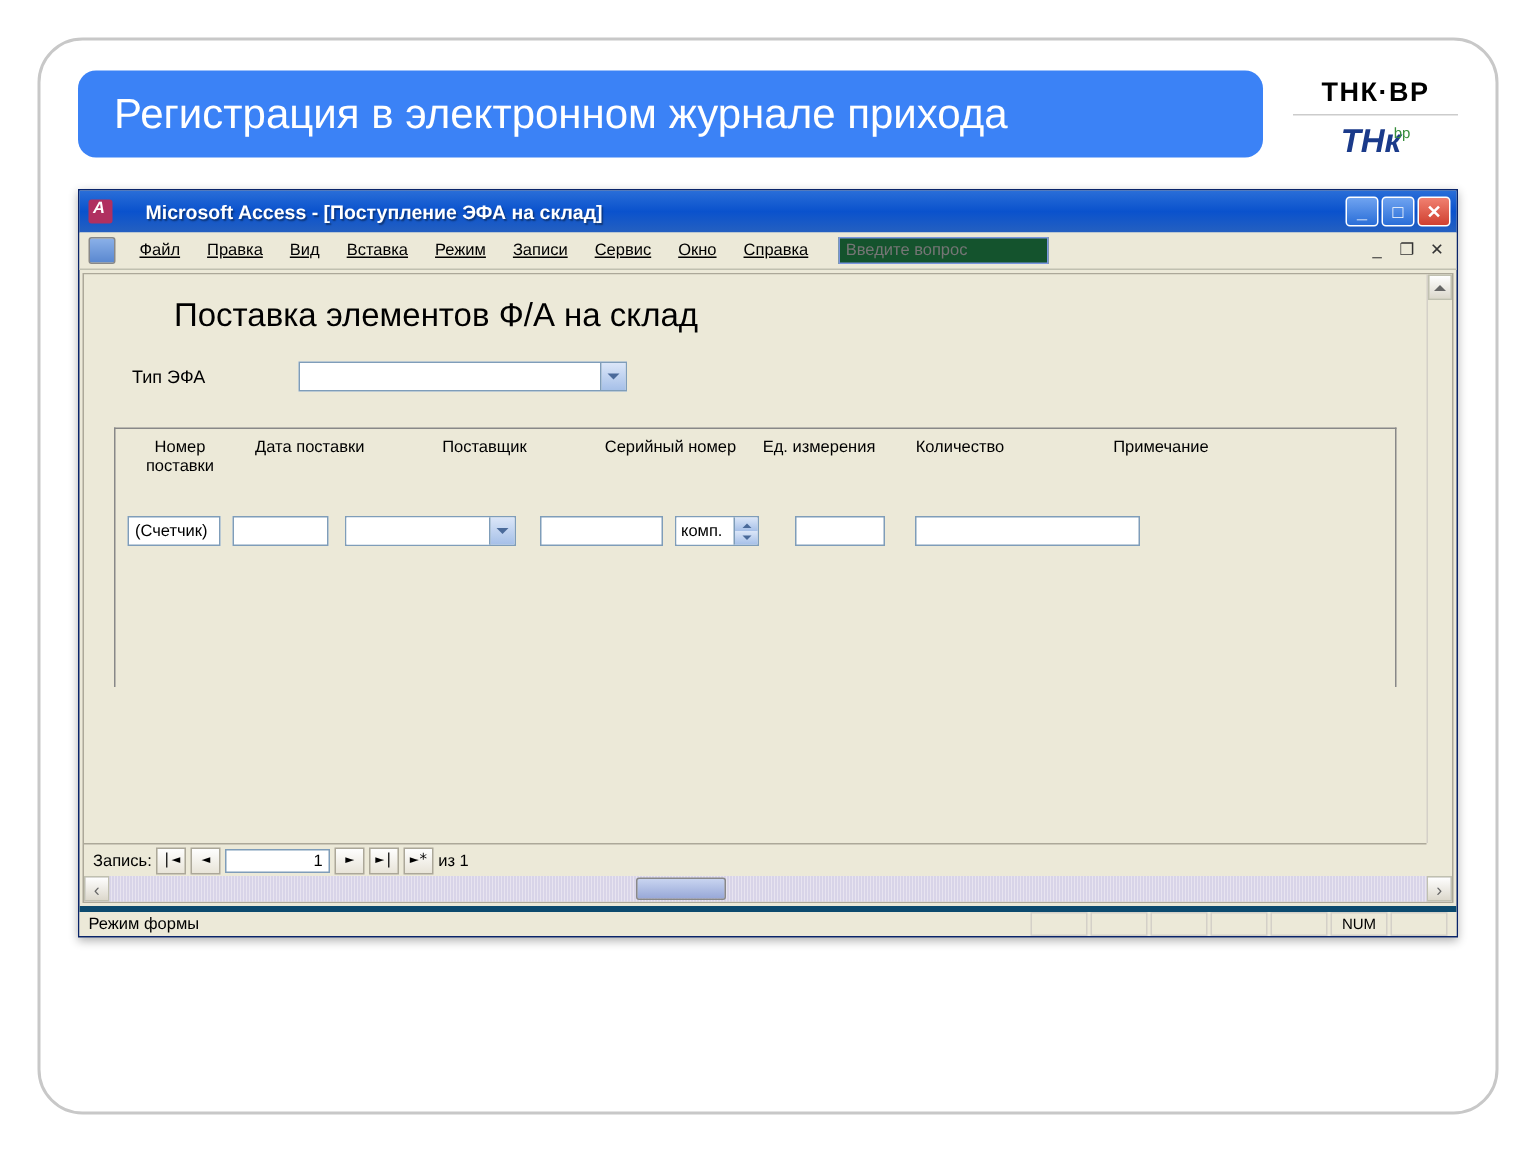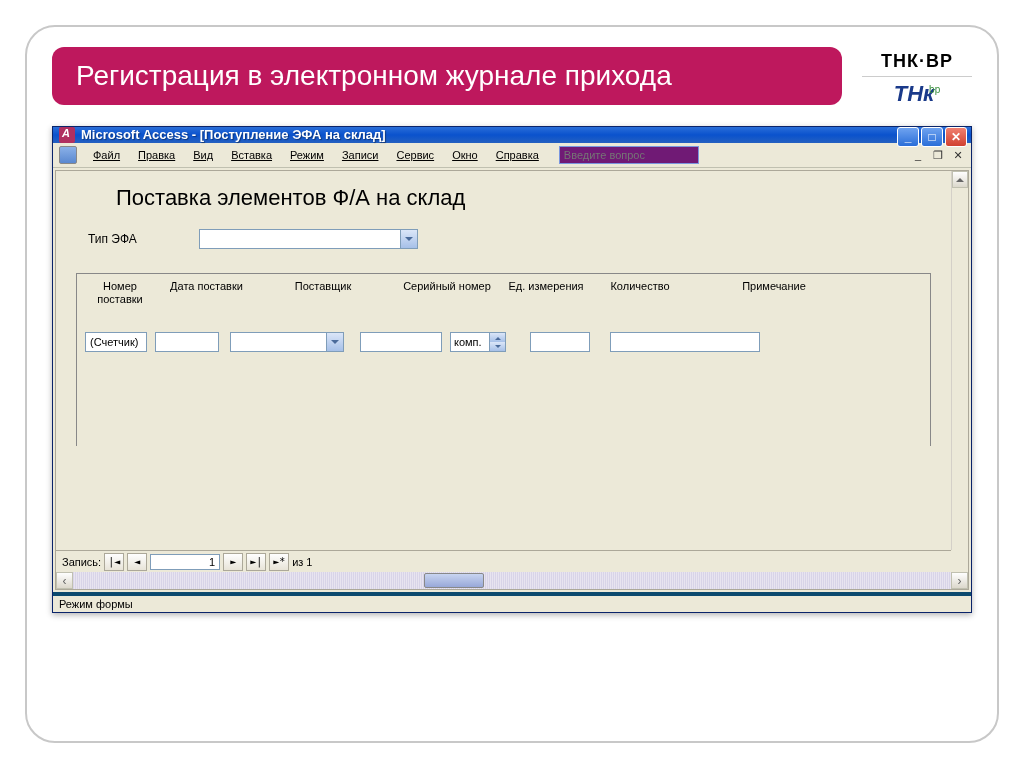--- a/index.html
+++ b/index.html
@@ -14,21 +14,21 @@
 .slide-frame {
   position: absolute;
   top: 25px; left: 25px; right: 25px; bottom: 25px;
   border: 2px solid #c8c8c8;
   border-radius: 30px;
   padding: 20px 25px;
 }
 .header-row { display: flex; align-items: flex-start; gap: 20px; margin-bottom: 15px; }
 .title-box {
   flex: 1;
-  background: #be185d;
+  background: #3b82f6;
   border-radius: 12px;
   padding: 12px 24px;
   color: #fff;
   font-size: 28px;
   line-height: 1.2;
 }
 .logo-box { width: 110px; text-align: center; }
 .logo-top { background: #fff; border-bottom: 1px solid #ccc; padding: 4px 0; font-weight: bold; font-size: 18px; letter-spacing: 1px; }
 .logo-bottom { display: flex; justify-content: center; align-items: center; gap: 6px; padding: 4px 0; }
 .tnk { font-weight: bold; font-style: italic; font-size: 22px; color: #1a3a8a; }
@@ -37,26 +37,27 @@
 
 
 .win {
   border: 1px solid #0a246a;
   background: #ece9d8;
   box-shadow: 0 2px 6px rgba(0,0,0,0.3);
   font-size: 11px;
 }
 .titlebar {
   background: linear-gradient(to bottom, #2a6ed8, #0a52cd 50%, #0a52cd 50%, #2560c0);
-  height: 16px;
+  height: 28px;
   display: flex;
-  align-items: flex-start;
+  align-items: center;
   padding: 0 4px 0 6px;
   color: #fff;
   font-weight: bold;
+  gap: 16px;
 }
 .titlebar .app-icon {
   width: 16px; height: 16px;
   background: #b03060;
   margin-right: 6px;
   display: inline-block;
   border-radius: 2px;
   position: relative;
 }
 .titlebar .app-icon::after { content:"A"; position:absolute; left:3px; top:0; color:#fff; font-size:11px; font-style:italic;}
@@ -85,21 +86,21 @@
   width: 18px; height: 18px;
   background: linear-gradient(to bottom, #8ab0e8, #5a88d0);
   border: 1px solid #888; border-radius: 2px; margin-right: 6px;
 }
 .menu-item { padding: 3px 8px; cursor: pointer; }
 .menu-item u { text-decoration: underline; }
 .help-box {
   margin-left: 10px;
   width: 140px; height: 18px;
   border: 1px solid #7a96df;
-  background: #701a75;
+  background: #14532d;
   padding: 1px 4px;
   color: #999;
   font-size: 11px;
 }
 .doc-controls { margin-left: auto; display: flex; gap: 6px; }
 .doc-btn { width: 14px; height: 14px; font-size: 11px; cursor: pointer; text-align:center; line-height:14px; color:#333; }
 
 .form-area {
   position: relative;
   background: #ece9d8;
@@ -323,15 +324,24 @@
         <div class="sbtn l"></div>
         <div class="track">
             <div class="thumb"></div>
           </div>
         <div class="sbtn r"></div>
       </div>
     </div>
 
     <div class="statusbar">
       <span>Режим формы</span>
+      <div class="cells">
+        <div class="cell"></div>
+        <div class="cell"></div>
+        <div class="cell"></div>
+        <div class="cell"></div>
+        <div class="cell"></div>
+        <div class="cell">NUM</div>
+        <div class="cell"></div>
+      </div>
     </div>
   </div>
 </div>
 
 </body></html>

